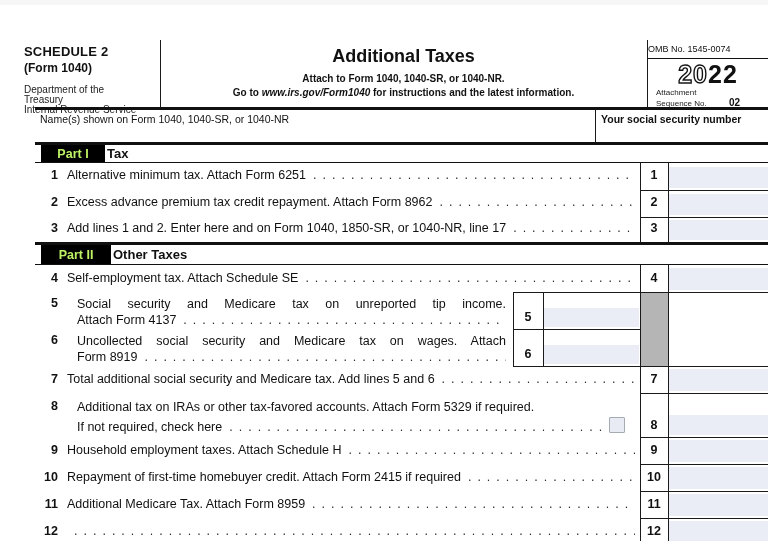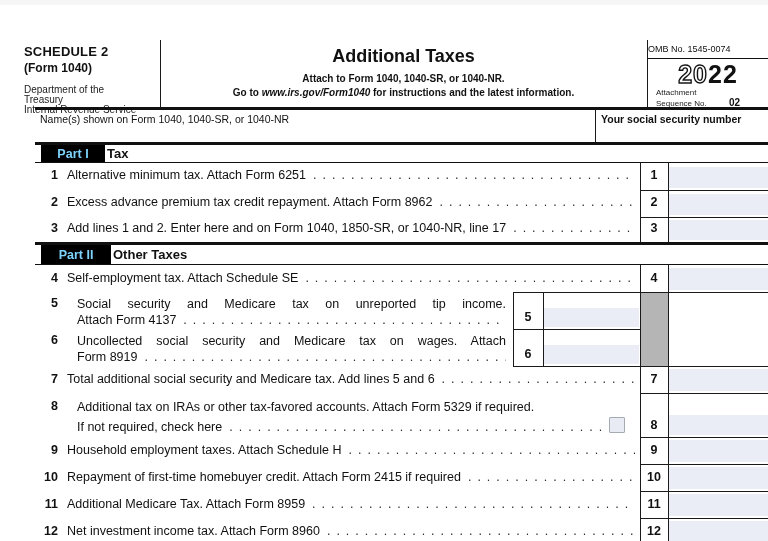--- a/index.html
+++ b/index.html
@@ -32,21 +32,21 @@
   .thick { background:#111; }
 
   
   .name-cell { left:40px; top:113px; width:545px; font-size:10.5px; }
   .ssn-cell { left:601px; top:113px; width:162px; font-size:10.5px; font-weight:bold; }
   .fill-area { background:transparent; }
 
   
   .part-bar { left:35px; width:733px; background:#fff; border-top:3px solid #111;
               border-bottom:1px solid #111; display:flex; align-items:center; }
-  .part-bar .black-box { background:#000; color:#7dd3fc; font-weight:bold; font-size:12.5px;
+  .part-bar .black-box { background:#000; color:#bef264; font-weight:bold; font-size:12.5px;
               height:100%; display:flex; align-items:center; justify-content:center; margin-left:6px; }
   .part-bar .part-title { font-weight:bold; font-size:13px; margin-left:2px; }
 
   
   .row { position:absolute; left:40px; display:flex; font-size:12.5px; }
   .lnum { width:18px; text-align:right; font-weight:bold; flex:0 0 18px; }
   .ltext { margin-left:9px; flex:1; display:flex; min-width:0; }
   .t { white-space:nowrap; }
   .leader { flex:1; overflow:hidden; white-space:nowrap; letter-spacing:6px;
             padding-left:7px; color:#2a2a2a; min-width:0; }
@@ -198,21 +198,20 @@
   <div class="row" style="top:497px; width:595px;">
     <span class="lnum">11</span>
     <span class="ltext">
         <span class="t">Additional Medicare Tax. Attach Form 8959</span>
         <span class="leader">................................................................................</span>
       </span>
   </div>
   <div class="row" style="top:524px; width:595px;">
     <span class="lnum">12</span>
     <span class="ltext">
-        <span class="t">Net investment income tax. Attach Form 8960</span>
         <span class="leader">................................................................................</span>
       </span>
   </div>
 
   <div class="abs vline" style="left:640px; top:163px; height:79px;"></div>
   <div class="abs vline" style="left:668px; top:163px; height:79px;"></div>
   <div class="abs vline" style="left:640px; top:265px; height:276px;"></div>
   <div class="abs vline" style="left:668px; top:265px; height:276px;"></div>
   <div class="abs vline" style="left:513px; top:292px; height:74px;"></div>
   <div class="abs vline" style="left:543px; top:292px; height:74px;"></div>

